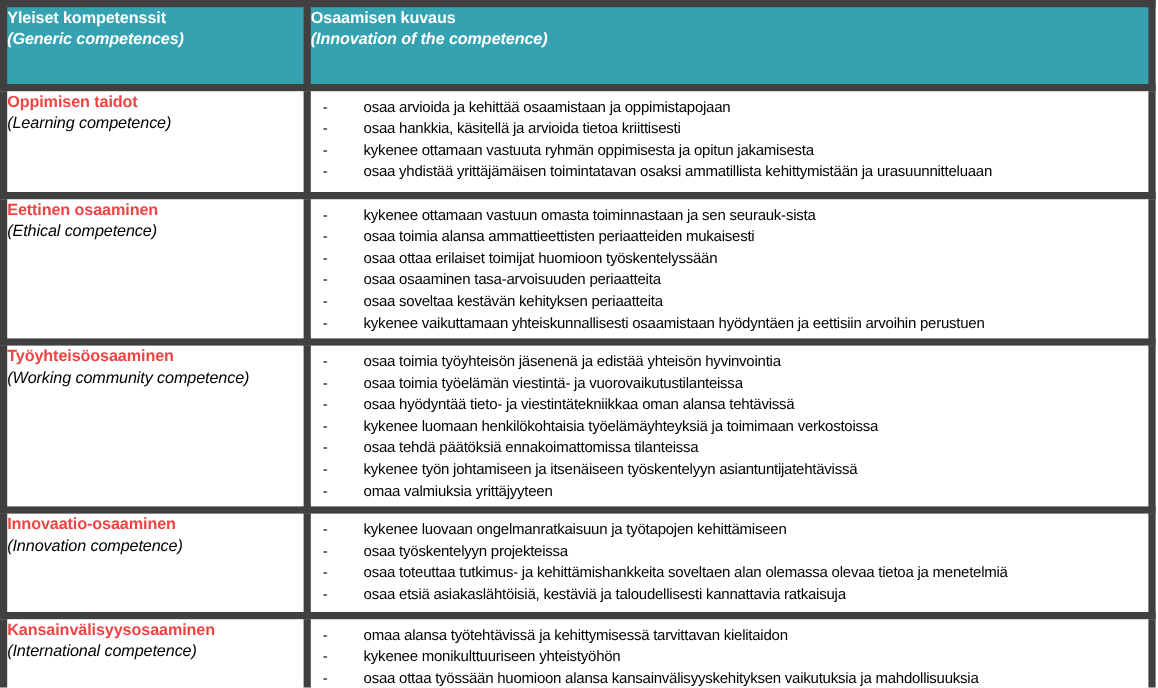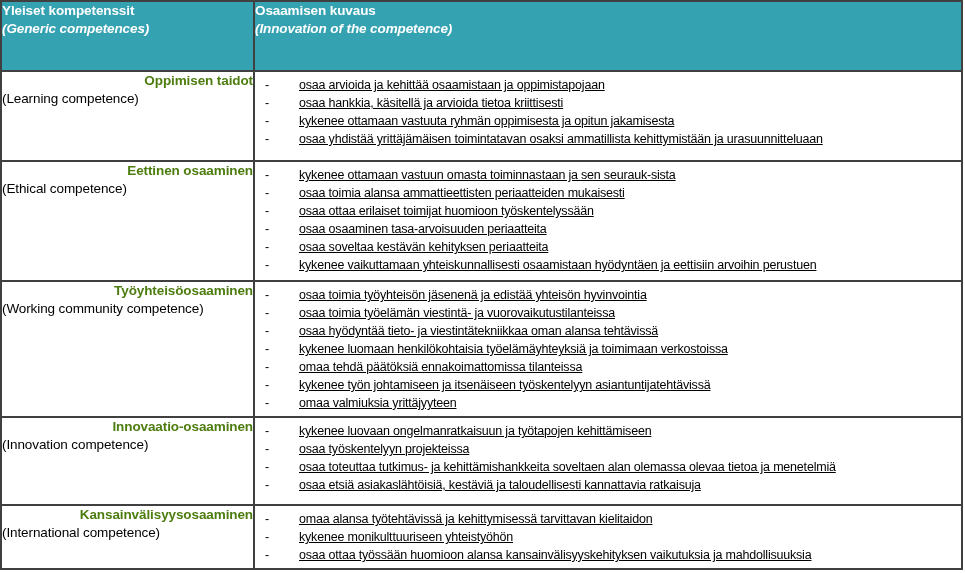--- a/index.html
+++ b/index.html
@@ -16,21 +16,21 @@
   }
   table.doc-table {
     width: 963px;
     border-collapse: collapse;
     table-layout: fixed;
     border: 2px solid #000000;
   }
   table.doc-table col.c1 { width: 253px; }
   table.doc-table th,
   table.doc-table td {
-    border: 2px solid #404040;
+    border: 6px solid #404040;
     vertical-align: top;
     box-sizing: border-box;
     padding: 0;
   }
   
   thead th {
     background: #35A2B2;
     color: #ffffff;
     text-align: left;
     font-size: 13.5px;
@@ -41,24 +41,24 @@
   }
   thead .fi { font-weight: bold; display: block; }
   thead .en { font-weight: bold; font-style: italic; display: block; }
   
   td.name-cell {
     padding: 4px 8px 4px 8px;
     font-size: 13.5px;
     line-height: 18px;
     letter-spacing: -0.1px;
   }
-  td.name-cell .fi { font-weight: bold; display: block; color: #4d7c0f; text-align: right; }
-  td.name-cell .en { display: block; color: #000000; }
+  td.name-cell .fi { font-weight: bold; display: block; color: #ef4444; }
+  td.name-cell .en { font-style: italic; display: block; color: #000000; }
   
-  td.desc-cell { padding: 0; text-decoration: underline; }
+  td.desc-cell { padding: 0; }
   ul.bullets {
     margin: 0;
     padding: 4px 8px 4px 0;
     list-style: none;
   }
   ul.bullets li {
     position: relative;
     padding-left: 44px;
     font-size: 12.5px;
     line-height: 18px;
@@ -134,21 +134,21 @@
         <td class="name-cell">
           <span class="fi">Työyhteisöosaaminen</span>
           <span class="en">(Working community competence)</span>
         </td>
         <td class="desc-cell">
           <ul class="bullets">
             <li>osaa toimia työyhteisön jäsenenä ja edistää yhteisön hyvinvointia</li>
             <li>osaa toimia työelämän viestintä- ja vuorovaikutustilanteissa</li>
             <li>osaa hyödyntää tieto- ja viestintätekniikkaa oman alansa tehtävissä</li>
             <li>kykenee luomaan henkilökohtaisia työelämäyhteyksiä ja toimimaan verkostoissa</li>
-            <li>omaa tehdä päätöksiä ennakoimattomissa tilanteissa</li>
+            <li>osaa tehdä päätöksiä ennakoimattomissa tilanteissa</li>
             <li>kykenee työn johtamiseen ja itsenäiseen työskentelyyn asiantuntijatehtävissä</li>
             <li>omaa valmiuksia yrittäjyyteen</li>
           </ul>
         </td>
       </tr>
       <tr class="row-3">
         <td class="name-cell">
           <span class="fi">Innovaatio-osaaminen</span>
           <span class="en">(Innovation competence)</span>
         </td>

